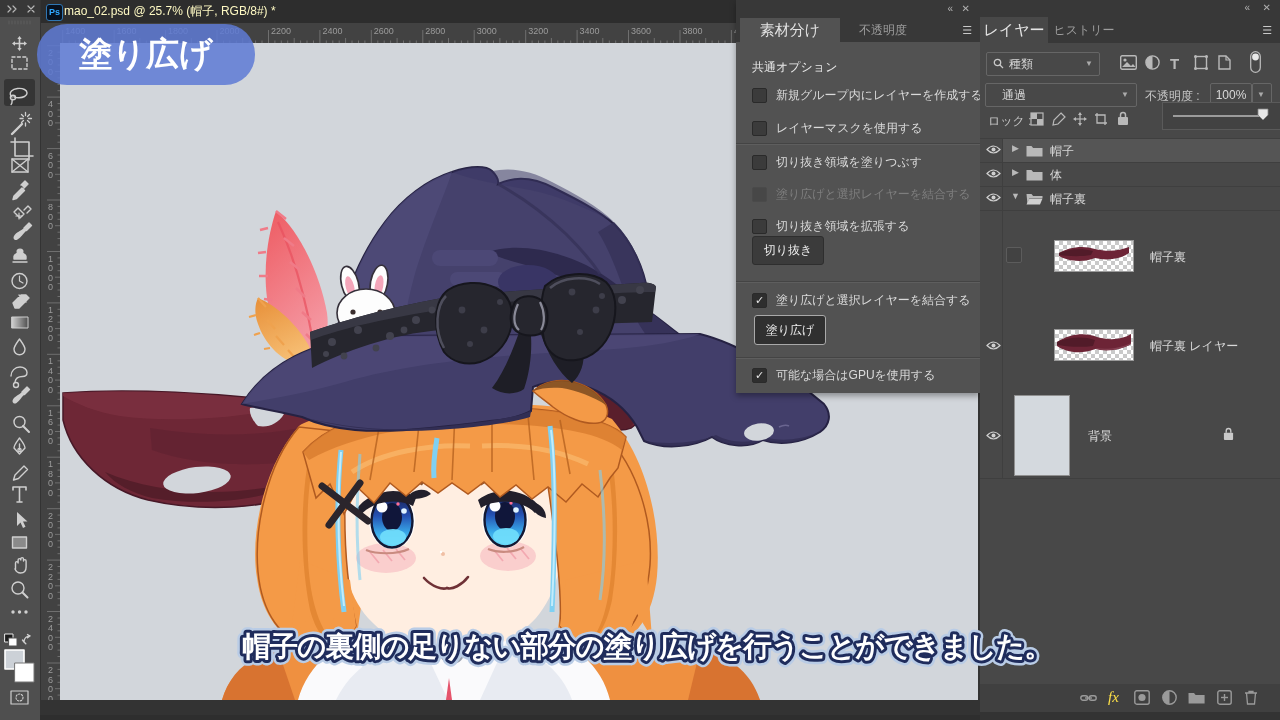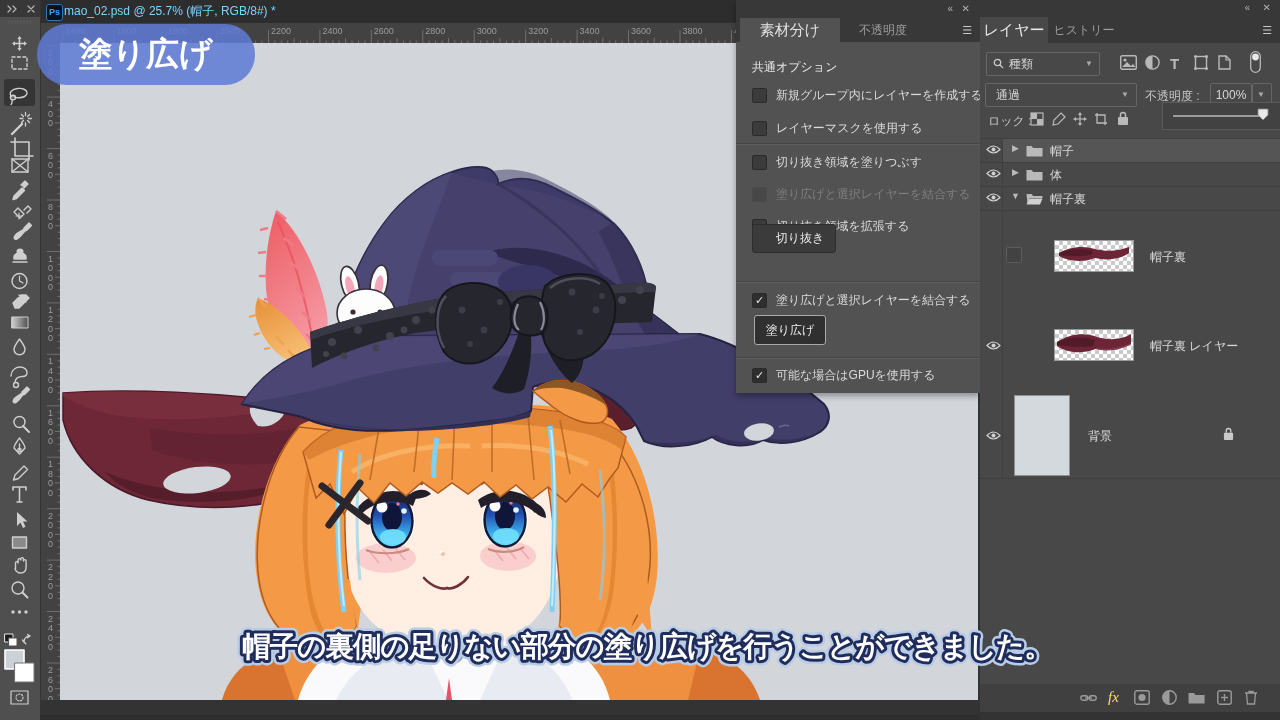--- a/index.html
+++ b/index.html
@@ -1,21 +1,21 @@
 <!DOCTYPE html>
 <html><head><meta charset="utf-8">
 <style>
   html,body{margin:0;padding:0;width:1280px;height:720px;overflow:hidden;background:#333;
     font-family:"Liberation Sans",sans-serif;}
   .abs{position:absolute;}
   #stage{position:absolute;left:0;top:0;width:1280px;height:720px;}
   
   #toolbar{left:0;top:0;width:40px;height:720px;background:#4f4f4f;border-right:1px solid #333;}
   
-  #titlebar{left:40px;top:0;width:696px;height:23px;background:#2d2d2d;color:#7dd3fc;font-size:12px;line-height:23px;}
+  #titlebar{left:40px;top:0;width:696px;height:23px;background:#2d2d2d;color:#fef9c3;font-size:12px;line-height:23px;}
   #psicon{left:46px;top:4px;width:15px;height:15px;background:#07111f;border:1px solid #2f76b3;border-radius:3px;
      color:#31a8ff;font-size:9px;font-weight:bold;text-align:center;line-height:15px;}
   
   #corner{left:40px;top:23px;width:20px;height:20px;background:#424242;}
   #hruler{left:60px;top:23px;width:676px;height:20px;background:#424242;overflow:hidden;}
   #vruler{left:40px;top:43px;width:20px;height:657px;background:#424242;overflow:hidden;}
   
   #canvas{left:60px;top:43px;width:918px;height:657px;background:#d2d6db;overflow:hidden;}
   
   #status{left:40px;top:700px;width:940px;height:15px;background:#404040;color:#c9c9c9;font-size:11px;}
@@ -652,21 +652,21 @@
         <span class="cbl">切り抜き領域を塗りつぶす</span>
       </div>
     <div class="mrow" style="top:186px;color:#7e7e7e;">
         <span class="cb" style="border-color:#4a4a4a;background:#474747;"></span>
         <span class="cbl">塗り広げと選択レイヤーを結合する</span>
       </div>
     <div class="mrow" style="top:218px;">
         <span class="cb"></span>
         <span class="cbl">切り抜き領域を拡張する</span>
       </div>
-    <div class="mbtn" style="left:16px;top:224px;width:70px;height:27px;line-height:27px;padding-left:12px;">切り抜き</div>
+    <div class="mbtn" style="left:16px;top:236px;width:70px;height:27px;line-height:27px;">切り抜き</div>
     <div class="msep" style="top:281px;"></div>
     <div class="mrow" style="top:292px;">
         <span class="cb" style="background:#2e2e2e;color:#e8e8e8;font-size:11px;text-align:center;line-height:13px;">✓</span>
         <span class="cbl">塗り広げと選択レイヤーを結合する</span>
       </div>
     <div class="mbtn" style="left:18px;top:315px;width:70px;height:28px;line-height:28px;border:1px solid #a9a9a9;background:#303030;">塗り広げ</div>
     <div class="msep" style="top:357px;"></div>
     <div class="mrow" style="top:367px;">
         <span class="cb" style="background:#2e2e2e;color:#e8e8e8;font-size:11px;text-align:center;line-height:13px;">✓</span>
         <span class="cbl">可能な場合はGPUを使用する</span>
@@ -710,21 +710,21 @@
       </svg>
     <svg class="icn" style="left:238px;top:55px;" width="13" height="15" viewBox="0 0 13 15">
         <path d="M1 1 H8 L12 5 V14 H1 Z" fill="none" stroke="#b9b9b9" stroke-width="1.4"></path>
         <path d="M8 1 V5 H12" fill="none" stroke="#b9b9b9" stroke-width="1.2"></path>
       </svg>
     <svg class="icn" style="left:270px;top:51px;" width="11" height="22" viewBox="0 0 11 22">
         <rect x="0.7" y="0.7" width="9.6" height="20.6" rx="4.8" fill="none" stroke="#b9b9b9" stroke-width="1.3"></rect>
         <circle cx="5.5" cy="6" r="3.4" fill="#e8e8e8"></circle>
       </svg>
 
-    <div class="drop" style="left:5px;top:83px;width:150px;height:22px;line-height:22px;"><span style="margin-left:10px;">通過</span><span style="position:absolute;right:7px;top:0px;color:#aaa;font-size:8px;">▼</span></div>
+    <div class="drop" style="left:5px;top:83px;width:150px;height:22px;line-height:22px;"><span style="margin-left:16px;">通過</span><span style="position:absolute;right:7px;top:0px;color:#aaa;font-size:8px;">▼</span></div>
     <div class="ltext" style="left:165px;top:88px;color:#c6c6c6;">不透明度&nbsp;:</div>
     <div class="drop" style="left:230px;top:83px;width:40px;height:22px;line-height:22px;text-align:center;">100%</div>
     <div class="drop" style="left:272px;top:83px;width:18px;height:22px;">
         <span style="position:absolute;left:4px;top:0px;color:#aaa;font-size:8px;line-height:22px;">▼</span>
       </div>
 
     <div class="ltext" style="left:8px;top:113px;color:#c6c6c6;">ロック&nbsp;:</div>
     <svg class="icn" style="left:50px;top:112px;" width="14" height="14" viewBox="0 0 14 14">
         <rect x="1" y="1" width="12" height="12" fill="none" stroke="#b9b9b9" stroke-width="1.2"></rect>
         <rect x="1" y="1" width="6" height="6" fill="#b9b9b9"></rect>

